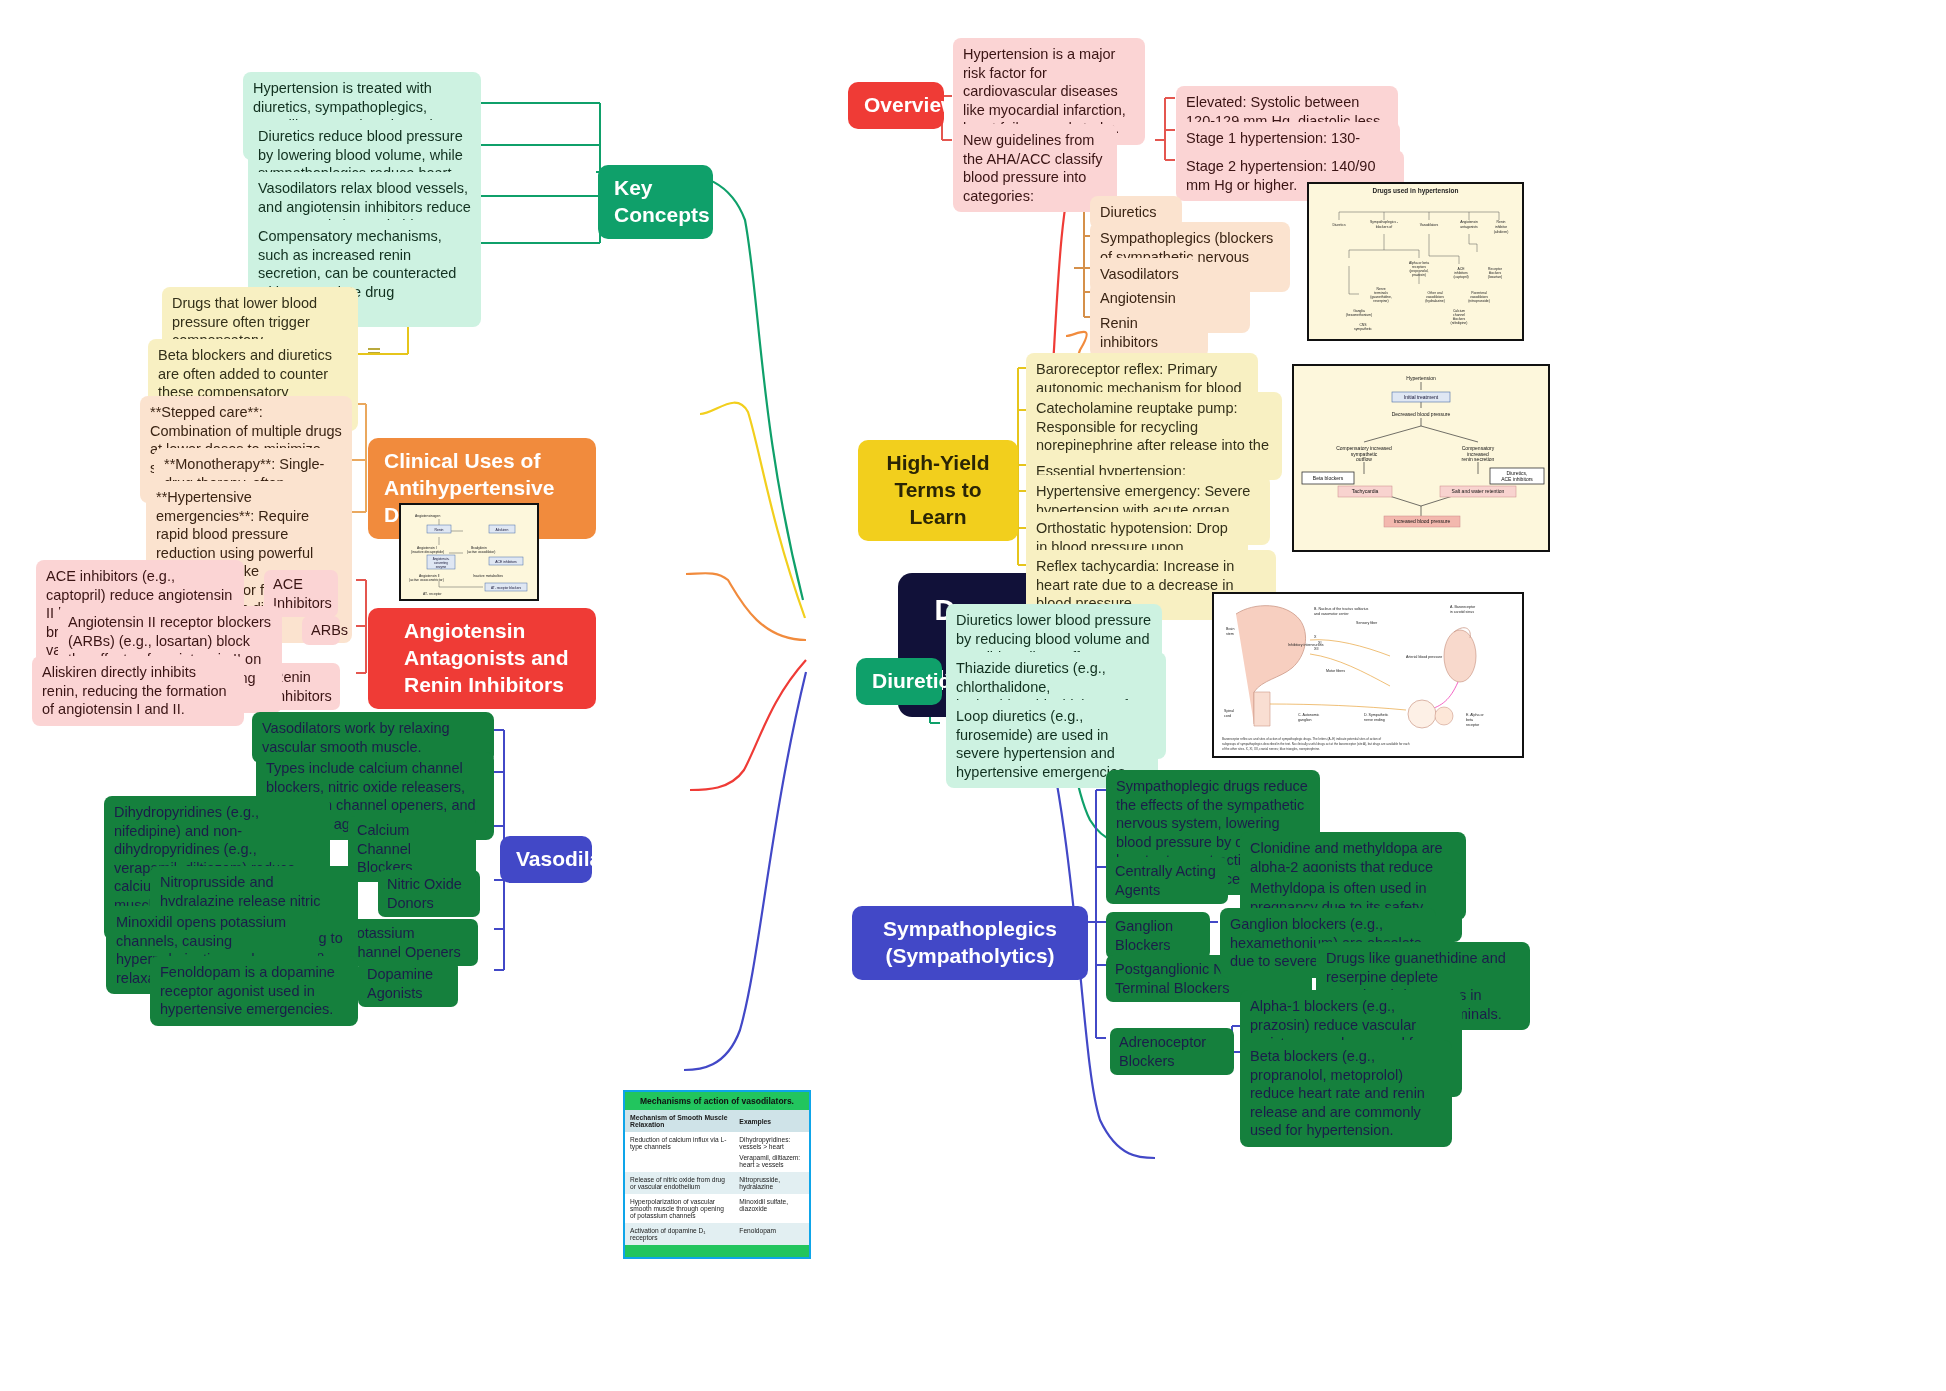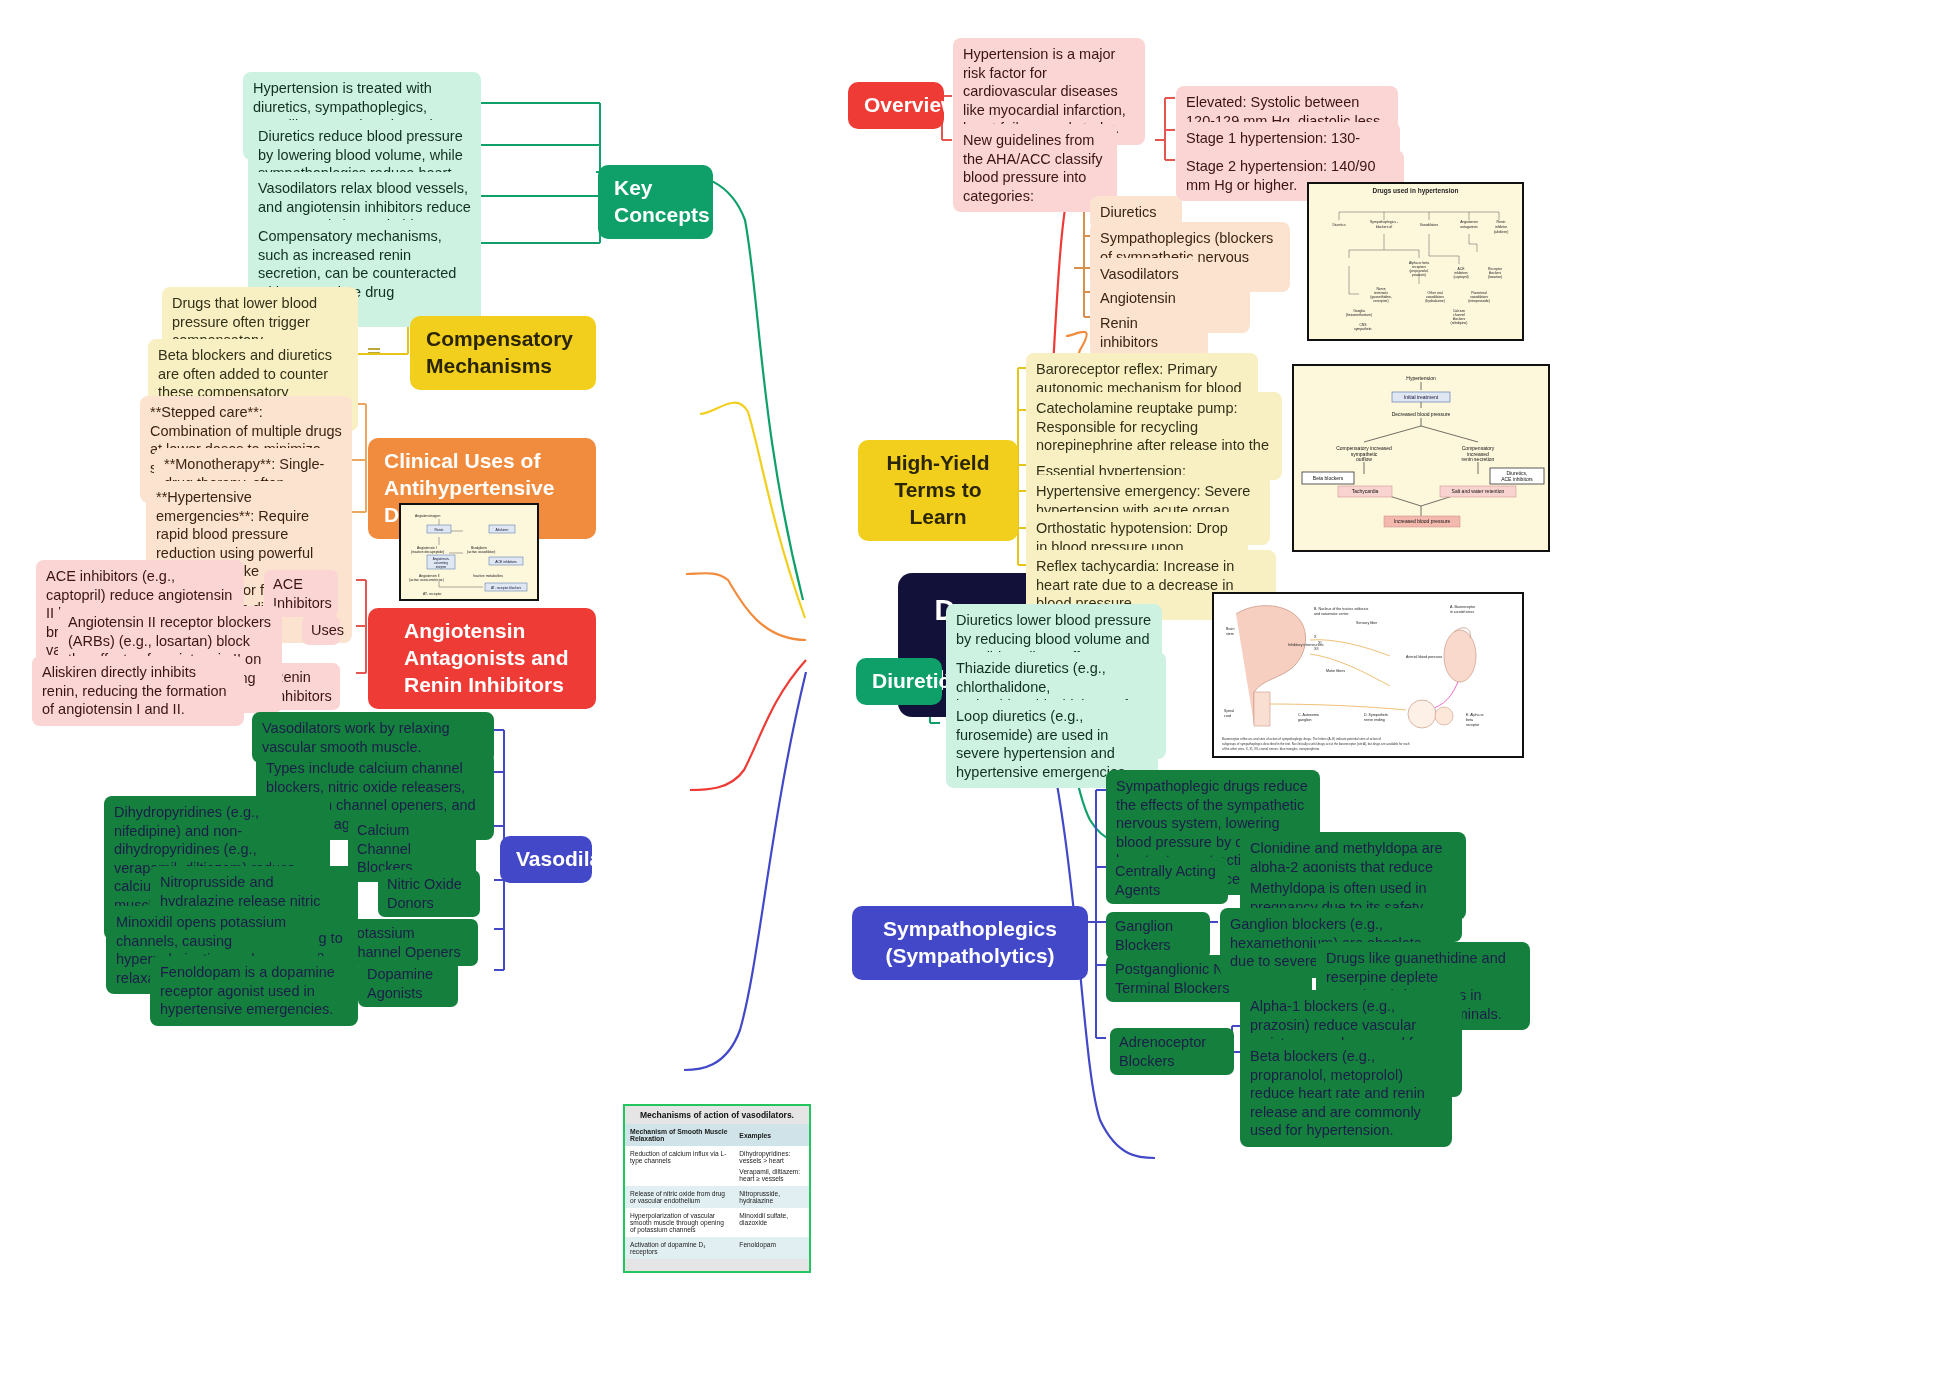--- a/index.html
+++ b/index.html
@@ -16,21 +16,21 @@
   
   .g-branch{background:#0fa06a;} .g-leaf{background:#cdf2e1;color:#11301f;}
   .y-branch{background:#f2cf1d;color:#2a2505;}
   .o-branch{background:#f18b3d;} .o-leaf{background:#fbe3cf;color:#3a2414;}
   .r-branch{background:#ef3b36;} .r-leaf{background:#fbd4d4;color:#3a1414;}
   .p-branch{background:#4248c7;} .p-leaf{background:#15803d;color:#1b1d4a;}
   .ys-leaf{background:#f8f0c2;color:#33301a;}
   .imgbox{position:absolute;border:2px solid #111;background:#fdf7dc;overflow:hidden;}
   .imgbox.white{background:#ffffff;}
   .tinytitle{font-size:6.5px;text-align:center;font-weight:700;color:#222;padding-top:3px;}
-  .tbl{position:absolute;border:2px solid #22c55e;background:#e5e5e5;overflow:hidden;margin-top:14px;}
+  .tbl{position:absolute;border:2px solid #0ea5e9;background:#22c55e;overflow:hidden;}
   .tbl .cap{font-size:8.5px;font-weight:700;text-align:center;padding:4px 2px;color:#111;}
   .tbl table{border-collapse:collapse;width:100%;font-size:6.6px;color:#1a1a1a;}
   .tbl th{background:#cfe3e8;text-align:left;padding:4px 5px;font-size:6.8px;}
   .tbl td{padding:4px 5px;vertical-align:top;}
   .tbl tr.alt td{background:#e2eff2;}
   .tbl tr.plain td{background:#ffffff;}
   .hamburger{position:absolute;width:12px;height:8px;}
   .hamburger i{display:block;height:1.5px;background:#b9a93c;margin-bottom:2px;}
 </style>
 </head>
@@ -113,36 +113,35 @@
 </svg>
 
 <div class="node center" style="left:898px;top:573px;width:236px;">Drugs Used in Hypertension</div>
 
 <div class="node branch g-branch" style="left:598px;top:165px;width:115px;">Key Concepts</div>
 <div class="node leaf g-leaf" style="left:243px;top:72px;width:238px;">Hypertension is treated with diuretics, sympathoplegics, vasodilators, and angiotensin antagonists.</div>
 <div class="node leaf g-leaf" style="left:248px;top:120px;width:233px;">Diuretics reduce blood pressure by lowering blood volume, while sympathoplegics reduce heart rate and vascular tone.</div>
 <div class="node leaf g-leaf" style="left:248px;top:172px;width:233px;">Vasodilators relax blood vessels, and angiotensin inhibitors reduce vasoconstriction and aldosterone secretion.</div>
 <div class="node leaf g-leaf" style="left:248px;top:220px;width:233px;">Compensatory mechanisms, such as increased renin secretion, can be counteracted with appropriate drug combinations.</div>
 
-<div class="node branch y-branch" style="left:410px;top:316px;width:186px;">Compensatory Mechanisms</div>
 <div class="node leaf ys-leaf" style="left:162px;top:287px;width:196px;">Drugs that lower blood pressure often trigger compensatory mechanisms, such as increased heart rate (reflex tachycardia) and renin release.</div>
 <div class="node leaf ys-leaf" style="left:148px;top:339px;width:210px;">Beta blockers and diuretics are often added to counter these compensatory responses.</div>
 <div class="hamburger" style="left:368px;top:348px;">
       <i></i>
       <i></i>
     </div>
 
 <div class="node branch o-branch" style="left:368px;top:438px;width:228px;">Clinical Uses of Antihypertensive Drugs</div>
 <div class="node leaf o-leaf" style="left:140px;top:396px;width:212px;">**Stepped care**: Combination of multiple drugs at lower doses to minimize side effects and target different mechanisms.</div>
 <div class="node leaf o-leaf" style="left:154px;top:448px;width:198px;">**Monotherapy**: Single-drug therapy, often effective for mild to moderate hypertension.</div>
 <div class="node leaf o-leaf" style="left:146px;top:481px;width:206px;">**Hypertensive emergencies**: Require rapid blood pressure reduction using powerful vasodilators like nitroprusside or fenoldopam combined with diuretics and beta blockers.</div>
 
 <div class="node branch r-branch" style="left:368px;top:608px;width:228px;padding-left:36px;">Angiotensin Antagonists and Renin Inhibitors</div>
 <div class="node sub r-leaf" style="left:264px;top:570px;width:74px;">ACE Inhibitors</div>
-<div class="node sub r-leaf" style="left:302px;top:616px;width:38px;">Uses</div>
+<div class="node sub r-leaf" style="left:302px;top:616px;width:38px;">ARBs</div>
 <div class="node sub r-leaf" style="left:264px;top:663px;width:76px;">Renin Inhibitors</div>
 <div class="node leaf r-leaf" style="left:36px;top:560px;width:208px;">ACE inhibitors (e.g., captopril) reduce angiotensin II levels and increase bradykinin levels, leading to vasodilation.</div>
 <div class="node leaf r-leaf" style="left:58px;top:606px;width:224px;">Angiotensin II receptor blockers (ARBs) (e.g., losartan) block the effects of angiotensin II on its receptors without affecting bradykinin levels.</div>
 <div class="node leaf r-leaf" style="left:32px;top:656px;width:212px;">Aliskiren directly inhibits renin, reducing the formation of angiotensin I and II.</div>
 
 <div class="node branch p-branch" style="left:500px;top:836px;width:92px;">Vasodilators</div>
 <div class="node leaf p-leaf" style="left:252px;top:712px;width:242px;">Vasodilators work by relaxing vascular smooth muscle.</div>
 <div class="node leaf p-leaf" style="left:256px;top:752px;width:238px;">Types include calcium channel blockers, nitric oxide releasers, potassium channel openers, and dopamine agonists.</div>
 <div class="node sub p-leaf" style="left:348px;top:816px;width:128px;">Calcium Channel Blockers</div>
 <div class="node sub p-leaf" style="left:378px;top:870px;width:102px;">Nitric Oxide Donors</div>

